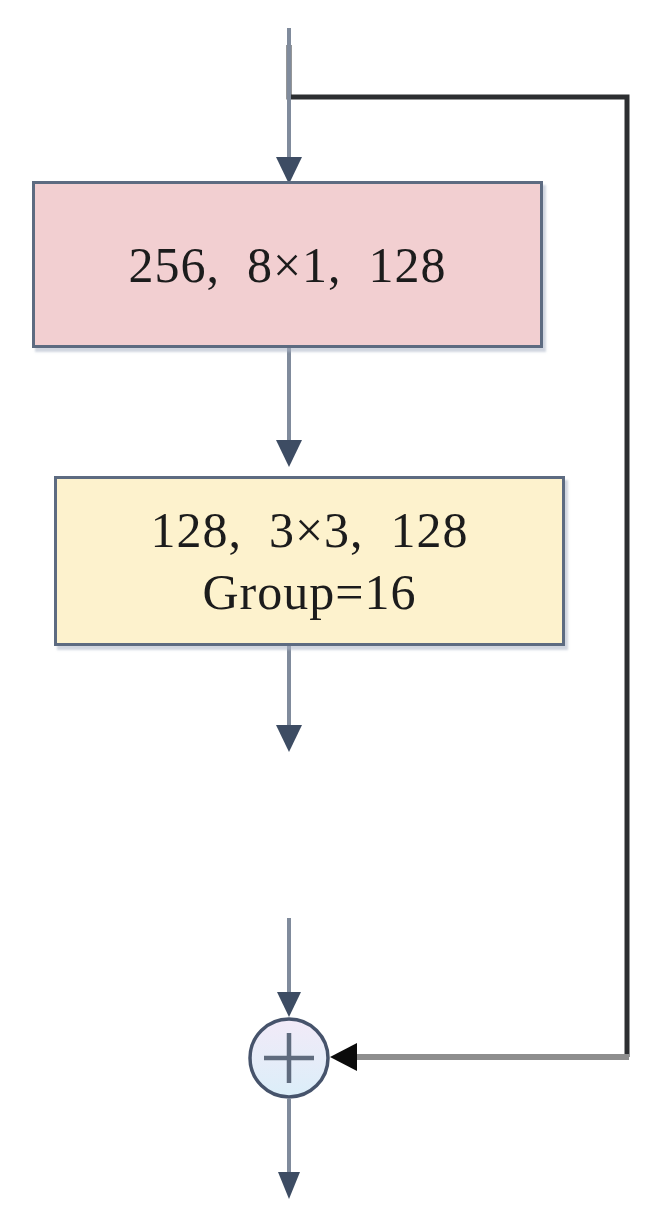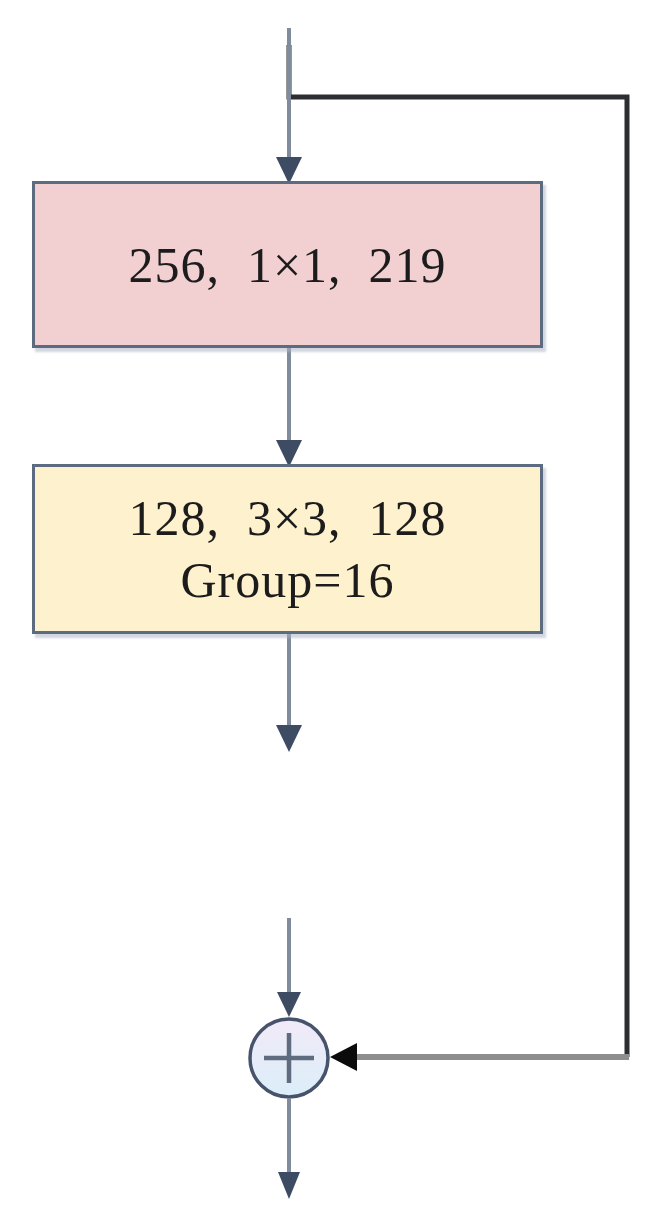--- a/index.html
+++ b/index.html
@@ -68,22 +68,22 @@
       </g>
     </g>
 
     <g>
       <path d="M289 1099 L289 1174" fill="none" stroke="#808b9c" stroke-width="4"></path>
       <polygon points="278,1172 300,1172 289,1199" fill="#3d4c63"></polygon>
     </g>
   </svg>
 
   <div class="box box-pink" style="top:181px;height:161px;">
-    <div class="lbl">256,  1×1,  219</div>
+    <div class="lbl">256,  8×1,  128</div>
   </div>
 
-  <div class="box box-yellow" style="top:464px;height:164px;">
+  <div class="box box-yellow" style="top:476px;height:164px;margin-left:22px;">
     <div class="lbl">128,  3×3,  128</div>
     <div class="lbl">Group=16</div>
   </div>
 
 
 </div>
 
 </body></html>

